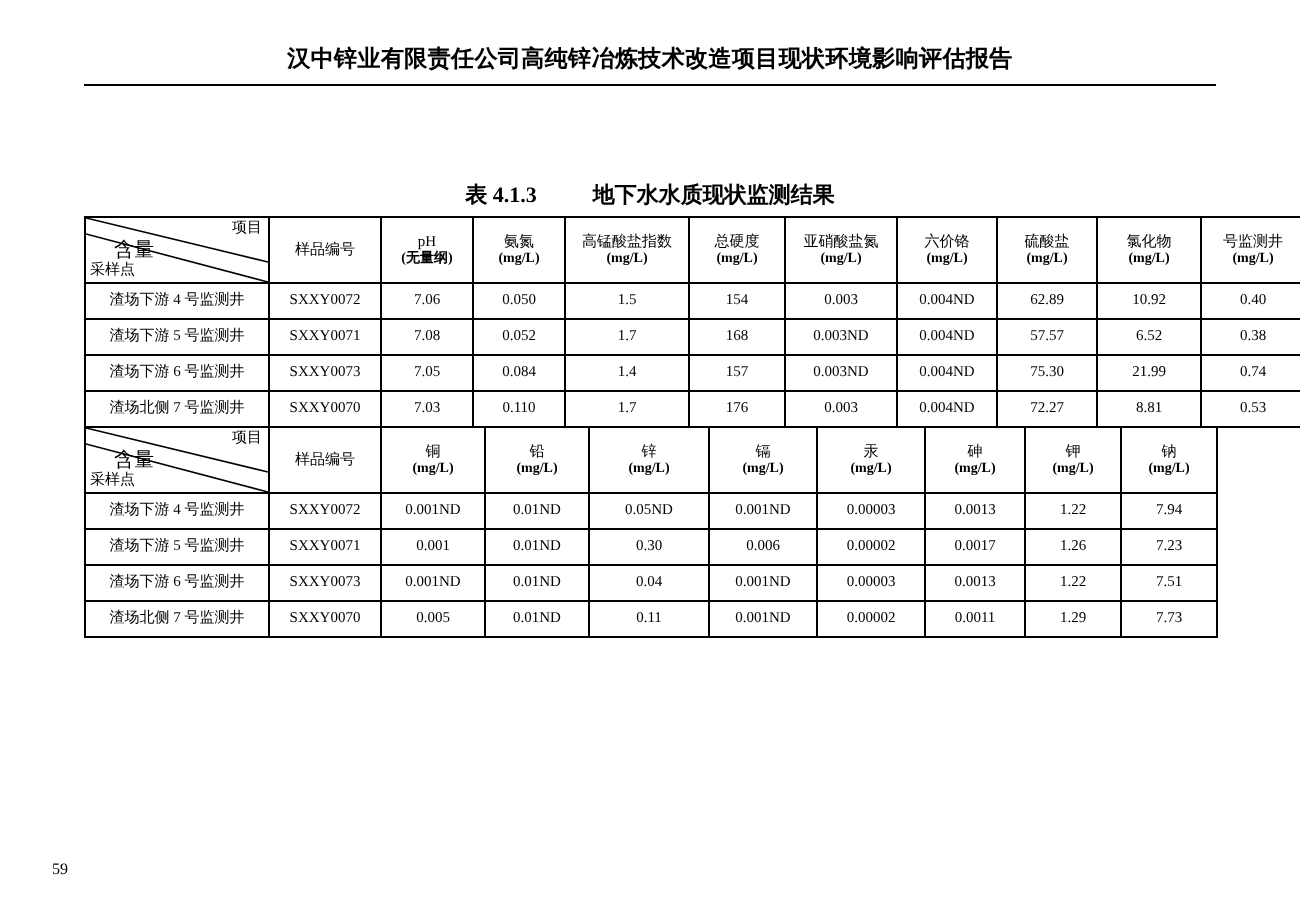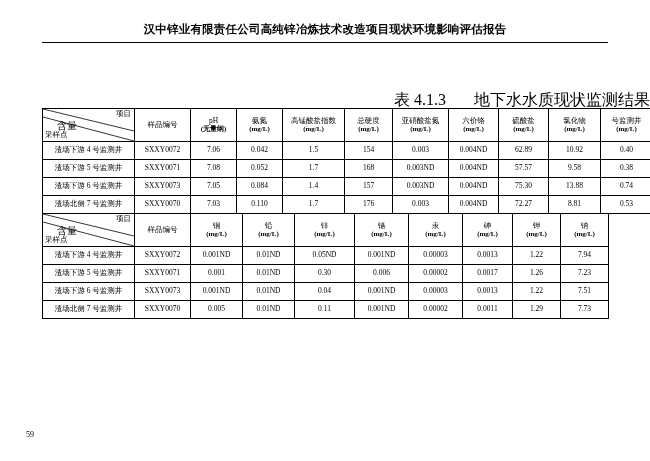--- a/index.html
+++ b/index.html
@@ -40,23 +40,23 @@
     left: 42px;
     width: 566px;
     height: 1px;
     background: #000000;
   }
   .table-caption {
     position: absolute;
     top: 90px;
     left: 0;
     width: 650px;
-    text-align: right;
-    font-size: 16px;
-    font-weight: normal;
+    text-align: center;
+    font-size: 11px;
+    font-weight: bold;
   }
   .table-caption .gap {
     display: inline-block;
     width: 28px;
   }
   table.grid {
     position: absolute;
     border-collapse: collapse;
     table-layout: fixed;
     font-size: 7.5px;
@@ -197,53 +197,53 @@
       <td class="hdr2">
         <span>号监测井</span>
         <span class="unit">(mg/L)</span>
       </td>
     </tr>
 
     <tr class="data-row">
       <td class="site-cell">渣场下游 4 号监测井</td>
       <td>SXXY0072</td>
       <td>7.06</td>
-      <td>0.042</td>
+      <td>0.050</td>
       <td>1.5</td>
       <td>154</td>
       <td>0.003</td>
       <td>0.004ND</td>
       <td>62.89</td>
       <td>10.92</td>
       <td>0.40</td>
     </tr>
     <tr class="data-row">
       <td class="site-cell">渣场下游 5 号监测井</td>
       <td>SXXY0071</td>
       <td>7.08</td>
       <td>0.052</td>
       <td>1.7</td>
       <td>168</td>
       <td>0.003ND</td>
       <td>0.004ND</td>
       <td>57.57</td>
-      <td>9.58</td>
+      <td>6.52</td>
       <td>0.38</td>
     </tr>
     <tr class="data-row">
       <td class="site-cell">渣场下游 6 号监测井</td>
       <td>SXXY0073</td>
       <td>7.05</td>
       <td>0.084</td>
       <td>1.4</td>
       <td>157</td>
       <td>0.003ND</td>
       <td>0.004ND</td>
       <td>75.30</td>
-      <td>13.88</td>
+      <td>21.99</td>
       <td>0.74</td>
     </tr>
     <tr class="data-row">
       <td class="site-cell">渣场北侧 7 号监测井</td>
       <td>SXXY0070</td>
       <td>7.03</td>
       <td>0.110</td>
       <td>1.7</td>
       <td>176</td>
       <td>0.003</td>

